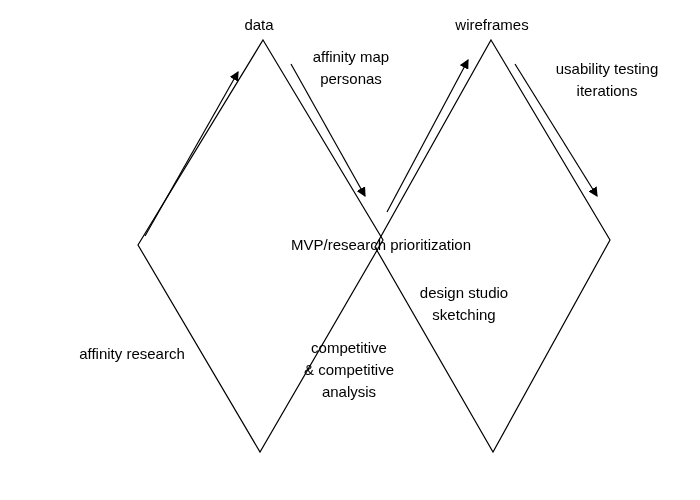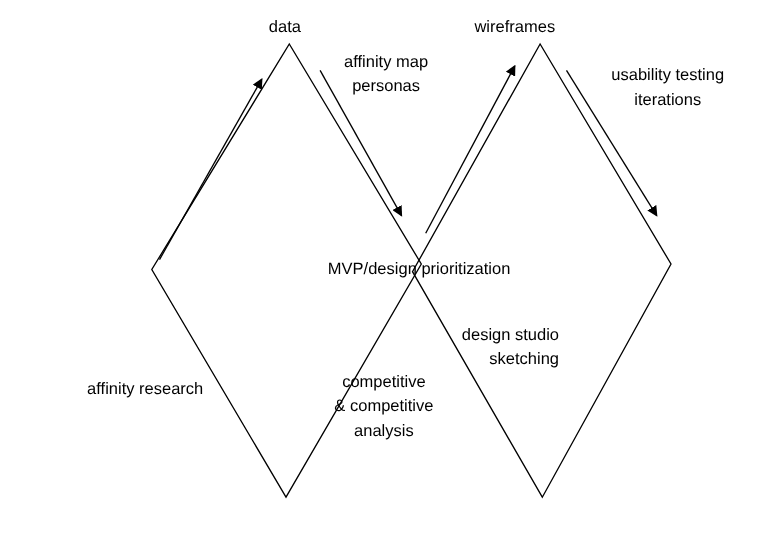--- a/index.html
+++ b/index.html
@@ -48,35 +48,35 @@
     <polygon points="443,40 562,240 445,452 327,247" fill="none" stroke="#000000" stroke-width="1.2"></polygon>
 
     <line x1="97" y1="236" x2="190" y2="72" stroke="#000000" stroke-width="1.2" marker-end="url(#arrowhead)"></line>
     <line x1="243" y1="64" x2="317" y2="196" stroke="#000000" stroke-width="1.2" marker-end="url(#arrowhead)"></line>
     <line x1="339" y1="212" x2="420" y2="60" stroke="#000000" stroke-width="1.2" marker-end="url(#arrowhead)"></line>
     <line x1="467" y1="64" x2="549" y2="196" stroke="#000000" stroke-width="1.2" marker-end="url(#arrowhead)"></line>
   </svg>
 
   <div class="label" style="left:211px; top:14px;">data</div>
 
-  <div class="label" style="left:420px; top:14px;">wireframes</div>
+  <div class="label" style="left:444px; top:14px;">wireframes</div>
 
 
   <div class="label" style="left:303px; top:46px;">affinity map
 personas</div>
 
   <div class="label" style="left:559px; top:58px;">usability testing
 iterations</div>
 
 
-  <div class="label" style="left:333px; top:234px;">MVP/design prioritization</div>
+  <div class="label" style="left:333px; top:234px;">MVP/research prioritization</div>
 
 
   <div class="label" style="left:84px; top:343px;">affinity research</div>
 
   <div class="label" style="left:301px; top:337px;">competitive
 &amp; competitive
 analysis</div>
 
-  <div class="label" style="left:416px; top:294px;text-align:right;">design studio
+  <div class="label" style="left:416px; top:282px;">design studio
 sketching</div>
 
 </div>
 
 </body></html>

